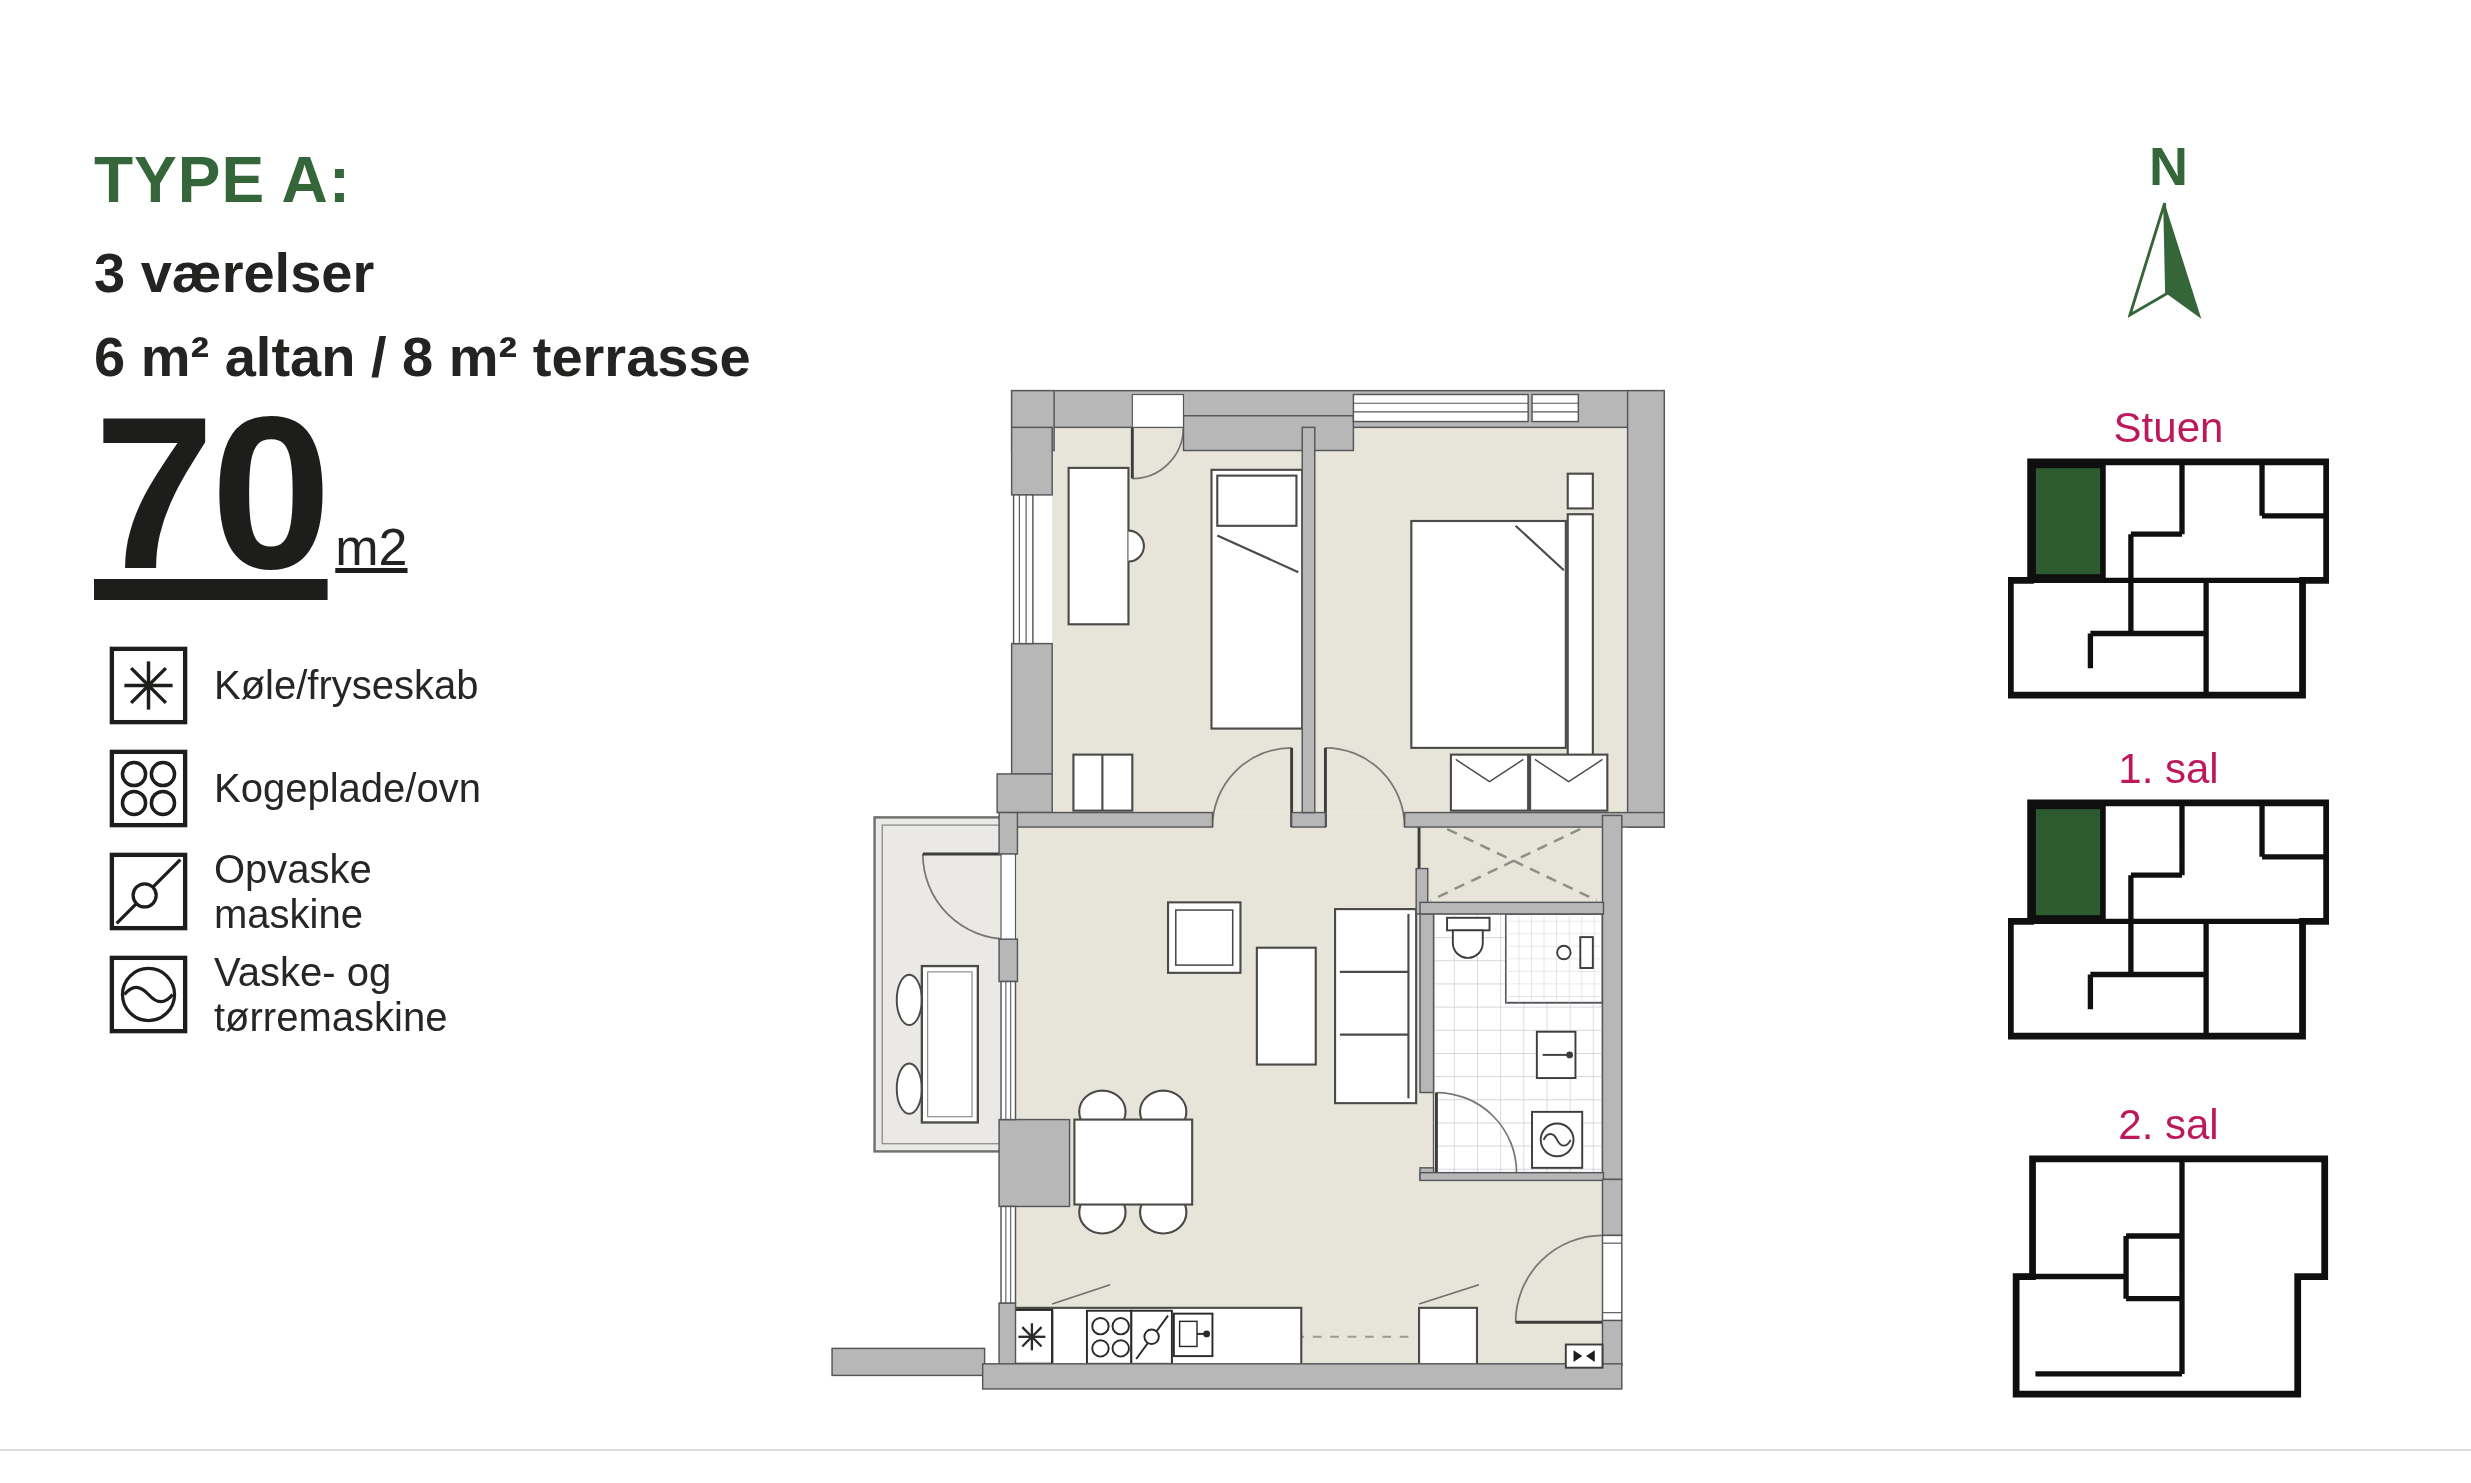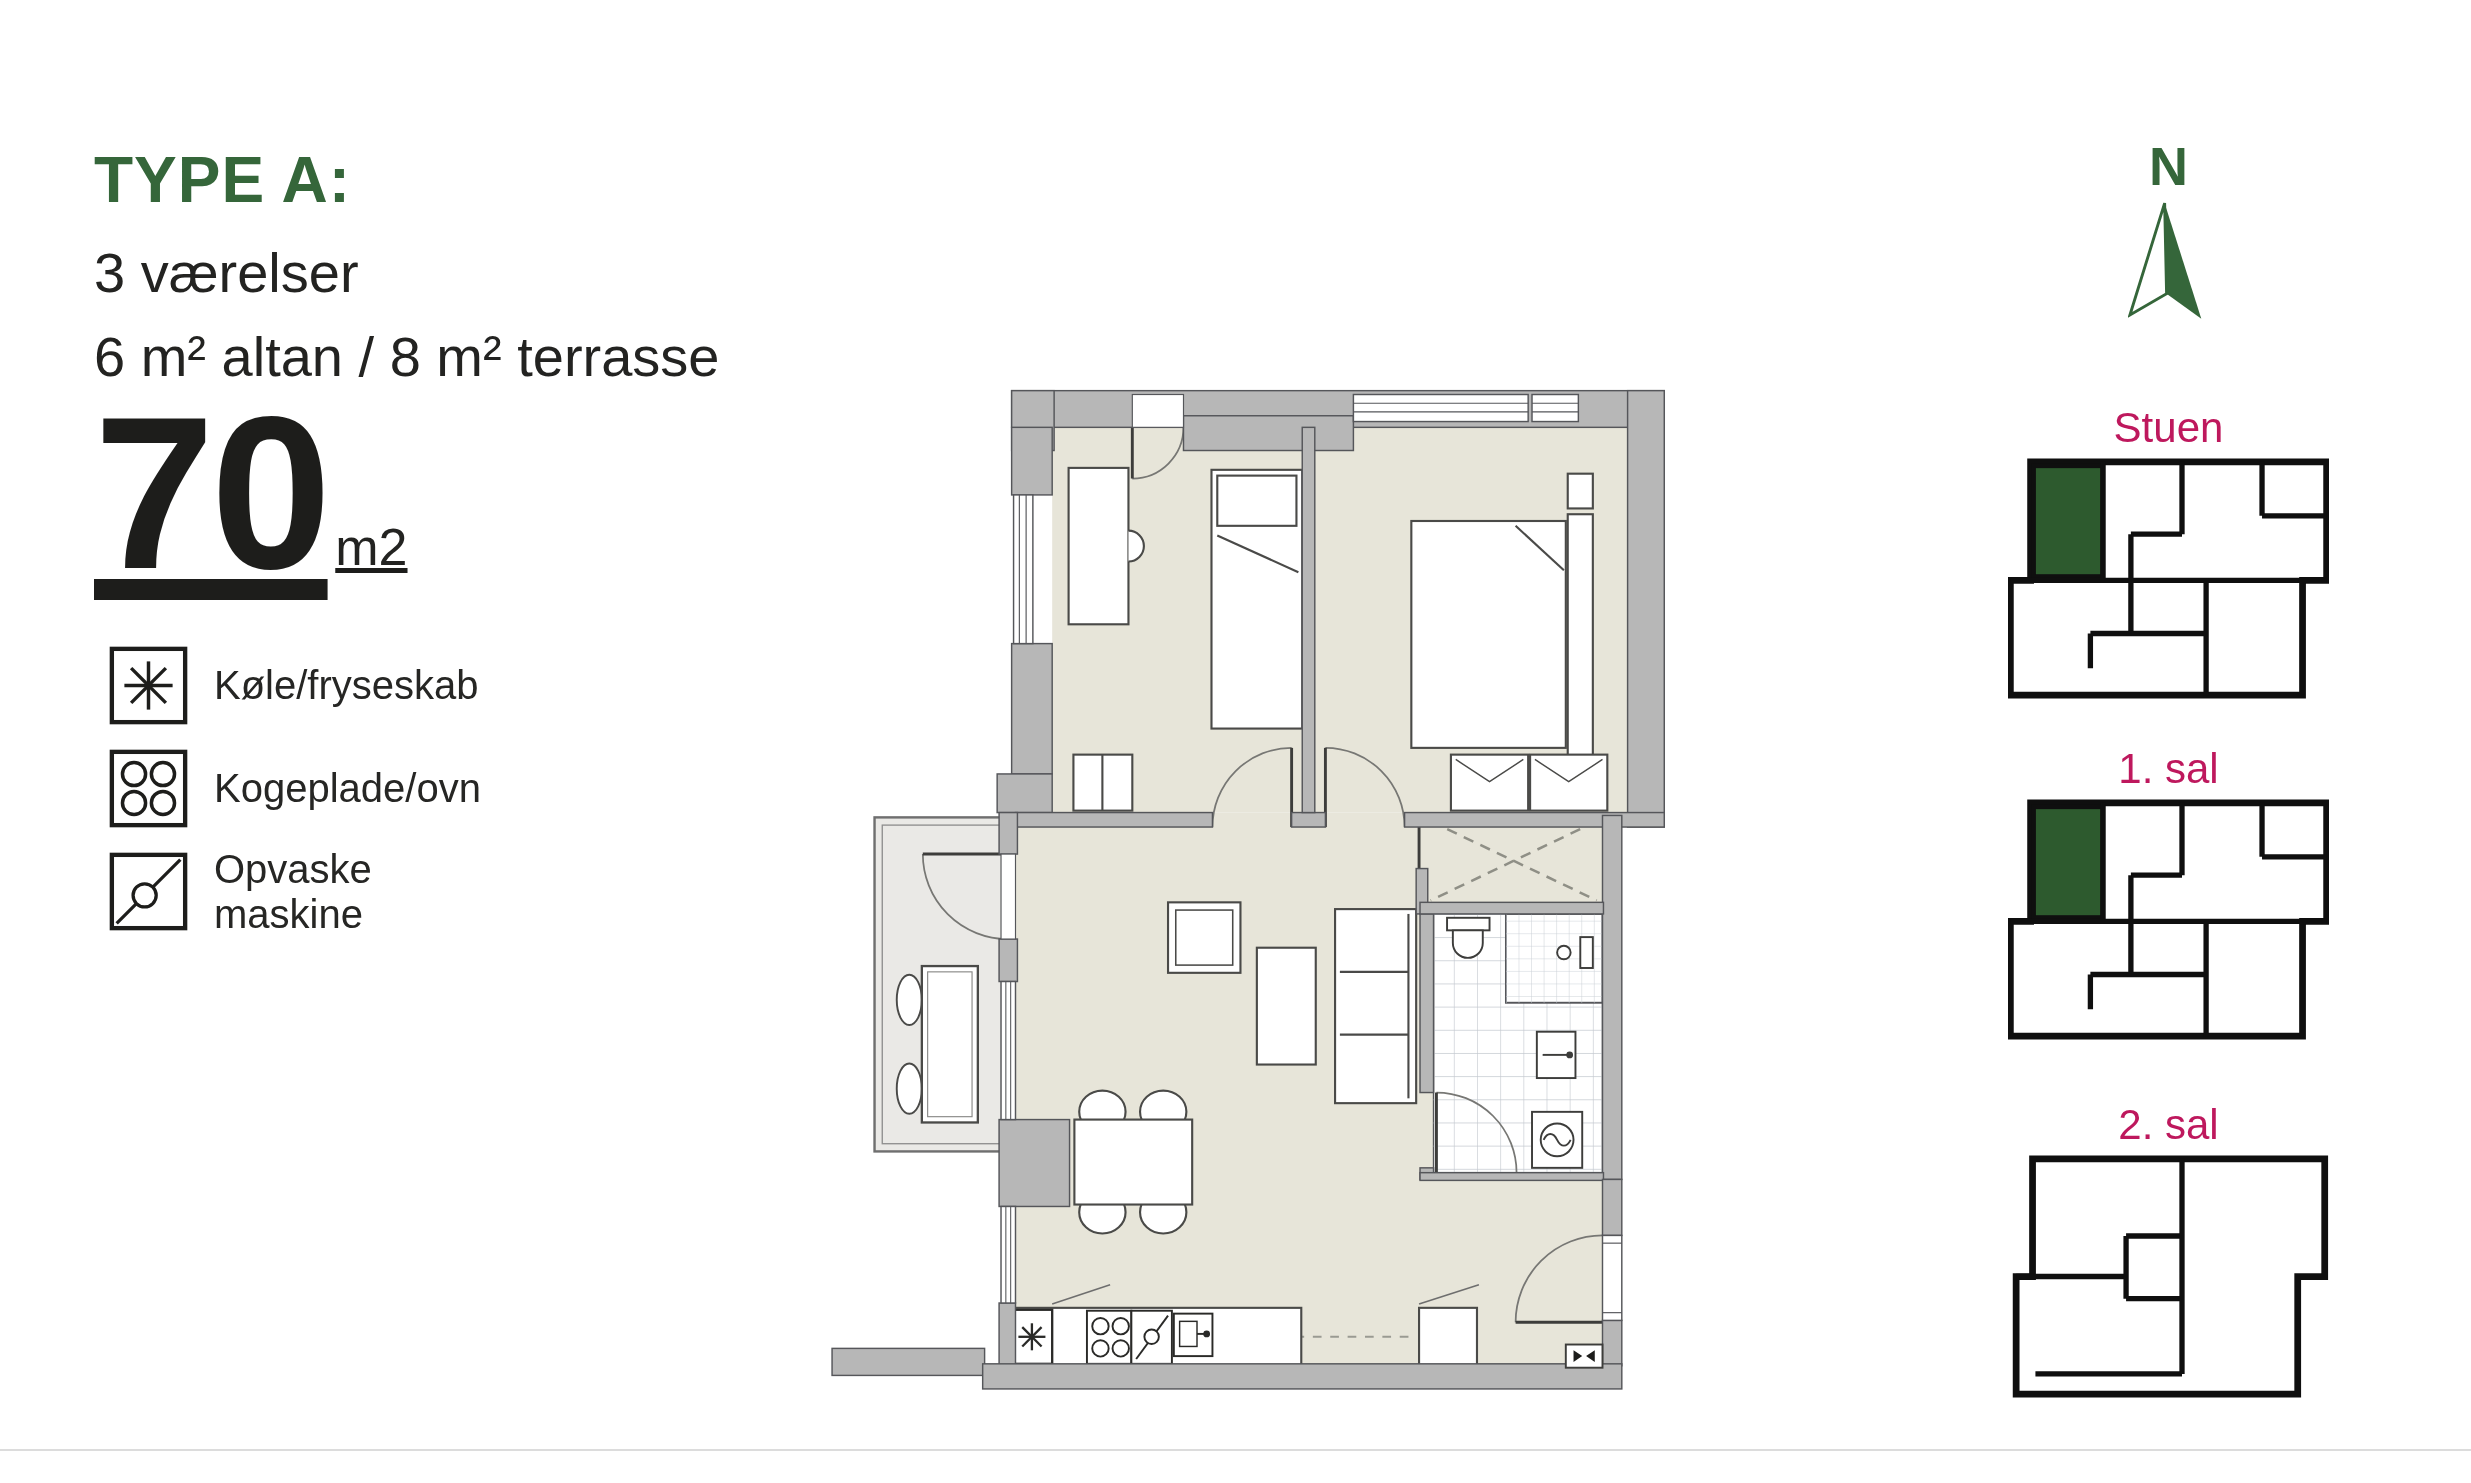--- a/index.html
+++ b/index.html
@@ -2,21 +2,21 @@
 <html><head>
 <meta charset="utf-8">
 <style>
   html,body{margin:0;padding:0;background:#fff;}
   .sheet{position:relative;width:2472px;height:1483px;background:#ffffff;overflow:hidden;
          font-family:"Liberation Sans", sans-serif;color:#1d1d1b;}
 
   
   .info{position:absolute;left:94px;top:143px;}
   .type-label{font-size:64px;font-weight:600;color:#35663A;letter-spacing:1px;margin:0 0 21px 0;}
-  .spec-line{font-size:56px;font-weight:400;color:#232321;margin:0 0 13.5px 0;line-height:1.25;}
+  .spec-line{font-size:56px;font-weight:700;color:#232321;margin:0 0 13.5px 0;line-height:1.25;}
   .area-row{display:flex;align-items:flex-end;margin-top:9.7px;text-decoration:underline;}
   .area-value{font-size:217px;font-weight:700;line-height:0.82;letter-spacing:-3.9px;color:#1d1d1b;}
   .area-unit{font-size:52px;font-weight:400;color:#232321;margin:0 0 5.8px 7.7px;}
 
   
   .legend{position:absolute;left:108px;top:645px;}
   .legend-row{display:flex;align-items:center;margin-bottom:22px;height:81px;}
   .legend-icon{width:81px;height:81px;flex:0 0 81px;}
   .legend-label{margin-left:25px;font-size:40px;line-height:1.12;color:#262624;}
 
@@ -79,20 +79,31 @@
     </div>
     <div class="legend-row">
       <svg class="legend-icon" viewBox="0 0 84 84">
         <rect x="4" y="4" width="76" height="76" fill="#fff" stroke="#1d1d1b" stroke-width="4.5"></rect>
         <line x1="9" y1="75" x2="75" y2="9" stroke="#1d1d1b" stroke-width="3.4"></line>
         <circle cx="38" cy="46" r="12" fill="#fff" stroke="#1d1d1b" stroke-width="3.4"></circle>
       </svg>
       <div class="legend-label">
         <div>Opvaske</div>
         <div>maskine</div>
+      </div>
+    </div>
+    <div class="legend-row">
+      <svg class="legend-icon" viewBox="0 0 84 84">
+        <rect x="4" y="4" width="76" height="76" fill="#fff" stroke="#1d1d1b" stroke-width="4.5"></rect>
+        <circle cx="42" cy="42" r="27" fill="none" stroke="#1d1d1b" stroke-width="3.4"></circle>
+        <path d="M17,42 C25,32 33,32 42,42 S59,52 67,42" fill="none" stroke="#1d1d1b" stroke-width="3.4"></path>
+      </svg>
+      <div class="legend-label">
+        <div>Vaske- og</div>
+        <div>tørremaskine</div>
       </div>
     </div>
   </div>
 
   <svg class="plan" viewBox="0 0 880 1100">
     <defs>
       <pattern id="tile" width="24" height="24" patternUnits="userSpaceOnUse">
         <path d="M24,0 H0 V24" fill="none" stroke="#c4c9d0" stroke-width="1.3"></path>
       </pattern>
       <pattern id="tileSm" width="13" height="13" patternUnits="userSpaceOnUse">

